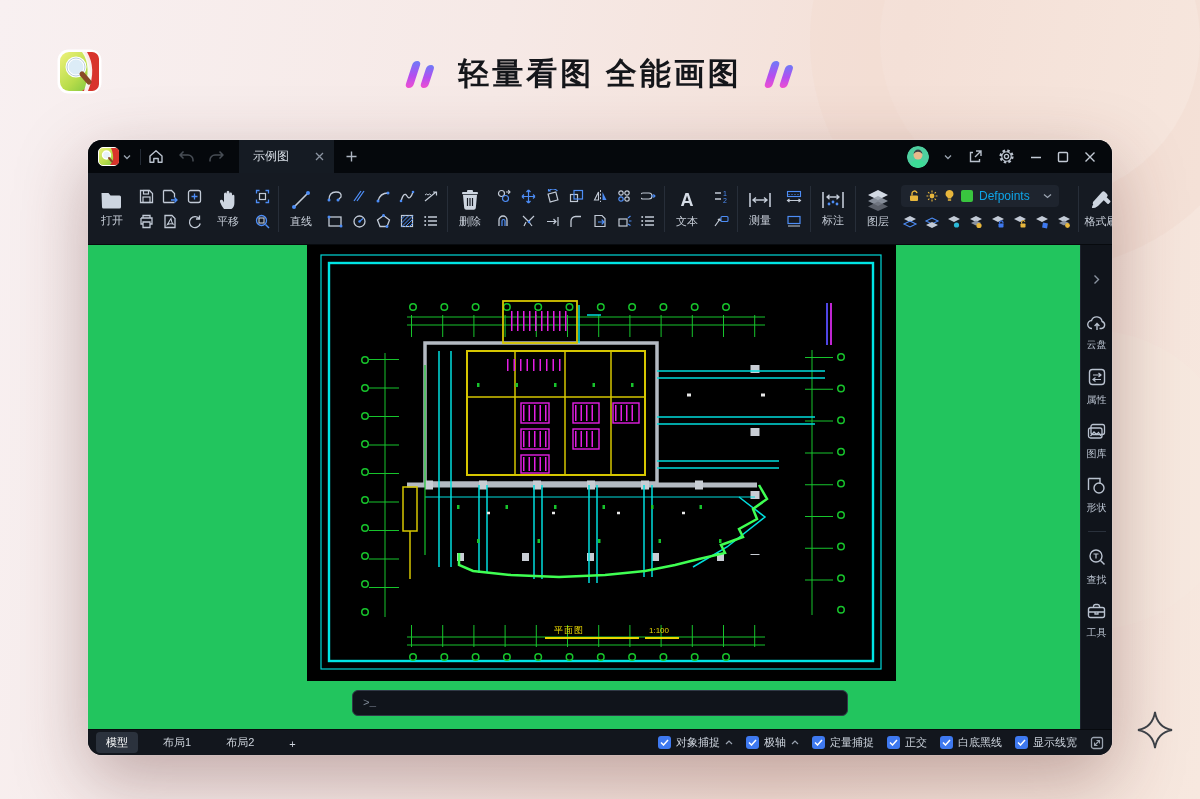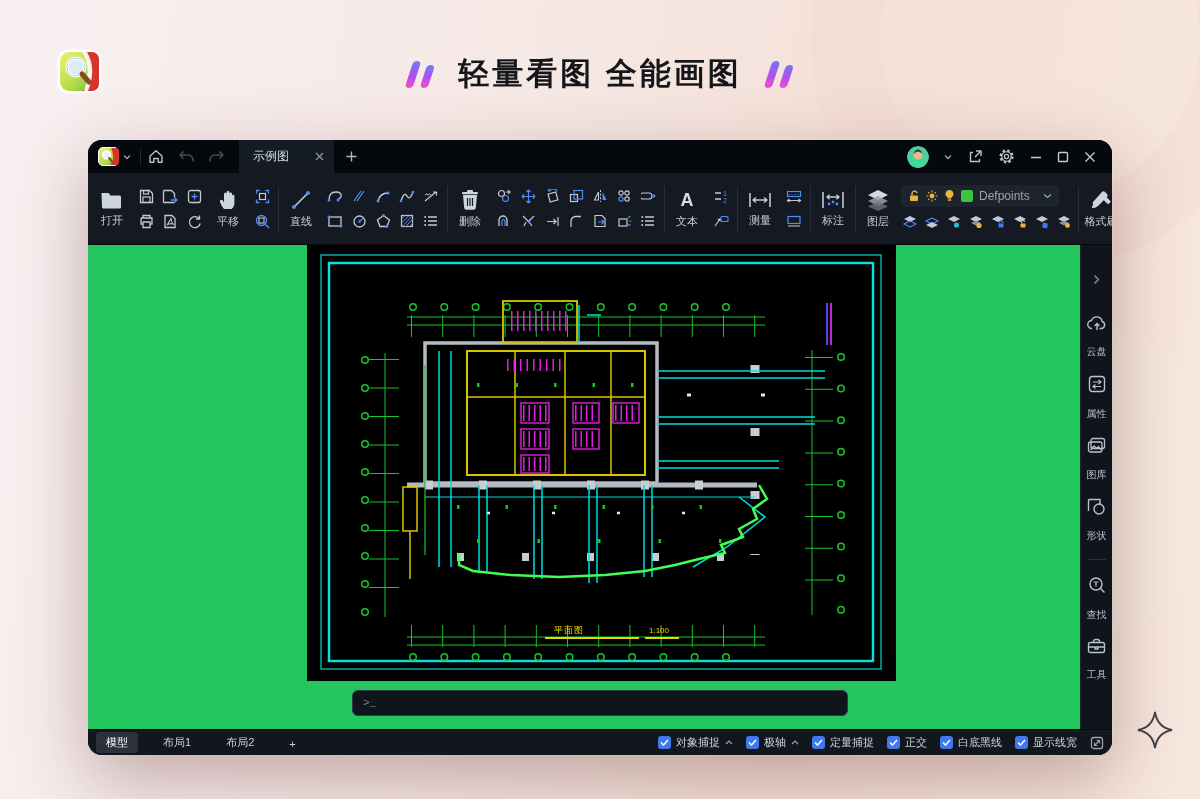--- a/index.html
+++ b/index.html
@@ -38,38 +38,38 @@
   
   .toolbar{height:72px;background:#151a22;display:flex;align-items:center;flex:0 0 auto;padding:0 2px;border-bottom:1px solid #070a0e}
   .grp{display:flex;align-items:center;gap:6px;padding:0 5px;height:100%}
   .vsep{width:1px;height:46px;background:#272e39;flex:0 0 auto}
   .big{display:flex;flex-direction:column;align-items:center;justify-content:center;gap:3px;min-width:34px;cursor:pointer}
   .blab{font-size:11px;color:#c7ced8;white-space:nowrap}
   .sgrid{display:grid;grid-auto-flow:column;grid-template-rows:22px 22px;gap:3px 2px}
   .scell{width:22px;height:22px;display:flex;align-items:center;justify-content:center;cursor:pointer}
   .lddwrap{display:flex;flex-direction:column;gap:4px}
   .ldd{height:22px;width:158px;background:#1e242e;border-radius:4px;display:flex;align-items:center;gap:6px;padding:0 7px;cursor:pointer}
-  .ldd .txt{font-size:12px;color:#a3a3a3;flex:1}
+  .ldd .txt{font-size:12px;color:#0ea5e9;flex:1}
   .sw{width:12px;height:12px;border-radius:2px}
   .lrow{display:flex;gap:4px}
   .lrow .scell{width:18px}
 
   
   .main{flex:1;display:flex;min-height:0}
   .canvas{flex:1;position:relative;background:#22c55e}
   .sheet{position:absolute;left:219px;top:0;width:589px;height:436px;background:#000}
   .cmd{position:absolute;left:264px;top:445px;width:496px;height:26px;background:#10141b;border:1px solid #313947;border-radius:6px;display:flex;align-items:center;gap:8px;padding:0 10px}
   .cmd .pr{color:#7d8794;font-size:11px;font-family:"Liberation Mono","DejaVu Sans Mono",monospace}
   .cmd input{flex:1;background:none;border:0;outline:none;color:#aeb6c2;font-size:12px}
   .cmd input::placeholder{color:#5c6573}
 
   
   .rail{width:32px;background:#10141b;border-left:1px solid #1d232d;display:flex;flex-direction:column;align-items:center;flex:0 0 auto}
   .rail .expander{height:40px;display:flex;align-items:center;justify-content:center;color:#8a93a0;cursor:pointer;margin-top:14px}
-  .ritem{display:flex;flex-direction:column;align-items:center;gap:14px;margin-top:16px;cursor:pointer}
+  .ritem{display:flex;flex-direction:column;align-items:center;gap:7px;margin-top:16px;cursor:pointer}
   .ritem .rlab{font-size:10px;color:#b9c2cf;writing-mode:horizontal-tb}
   .rdiv{width:18px;height:1px;background:#2a313c;margin-top:16px}
 
   
   .statusbar{height:26px;background:#12161d;border-top:1px solid #070a0e;display:flex;align-items:center;justify-content:space-between;padding:0 8px;flex:0 0 auto}
   .sbl{display:flex;align-items:flex-end;gap:15px}
   .mtab{font-size:11px;color:#cfd5dd;padding:3px 10px;border-radius:4px;cursor:pointer}
   .mtab.active{background:#2b323d;color:#fff}
   .sbr{display:flex;align-items:center;gap:13px}
   .tgl{display:flex;align-items:center;gap:5px;cursor:pointer}

